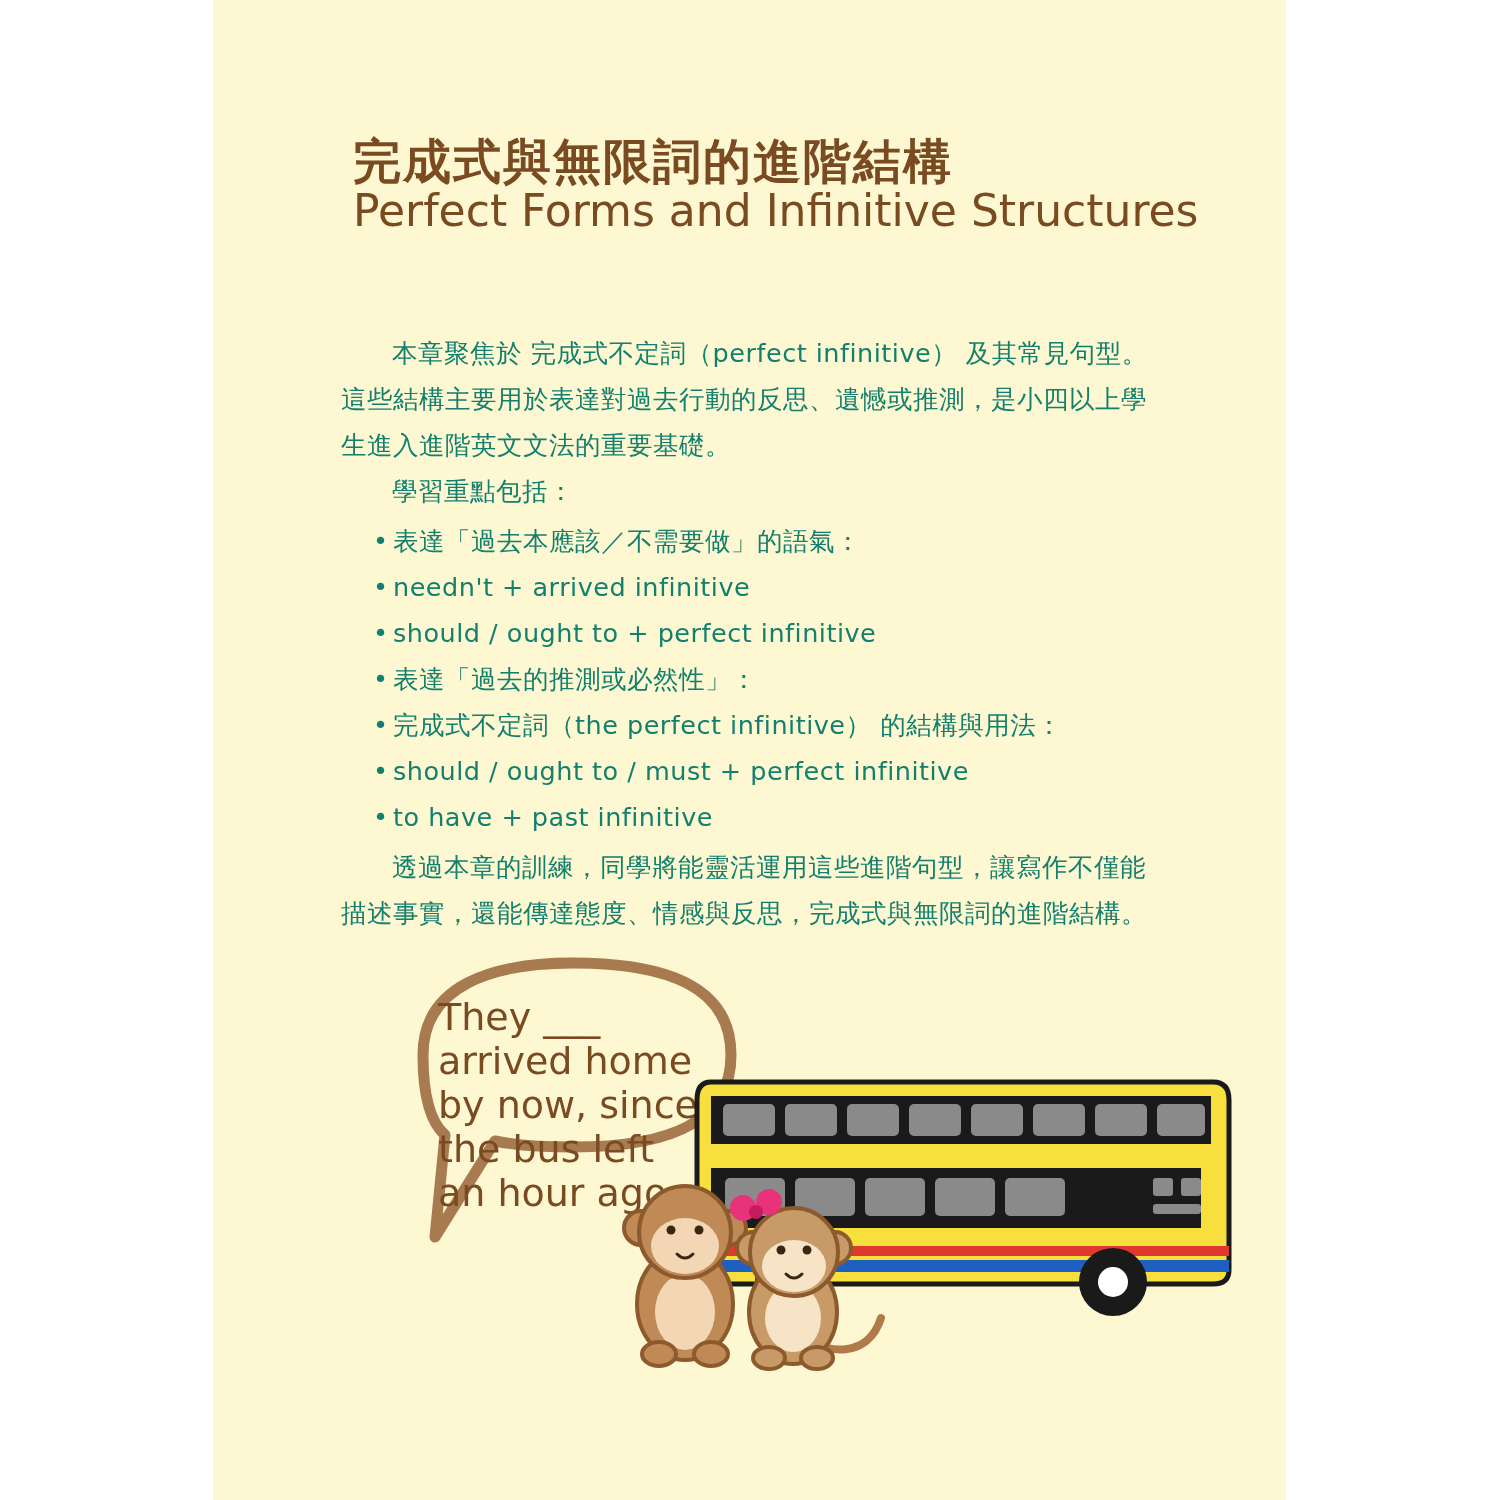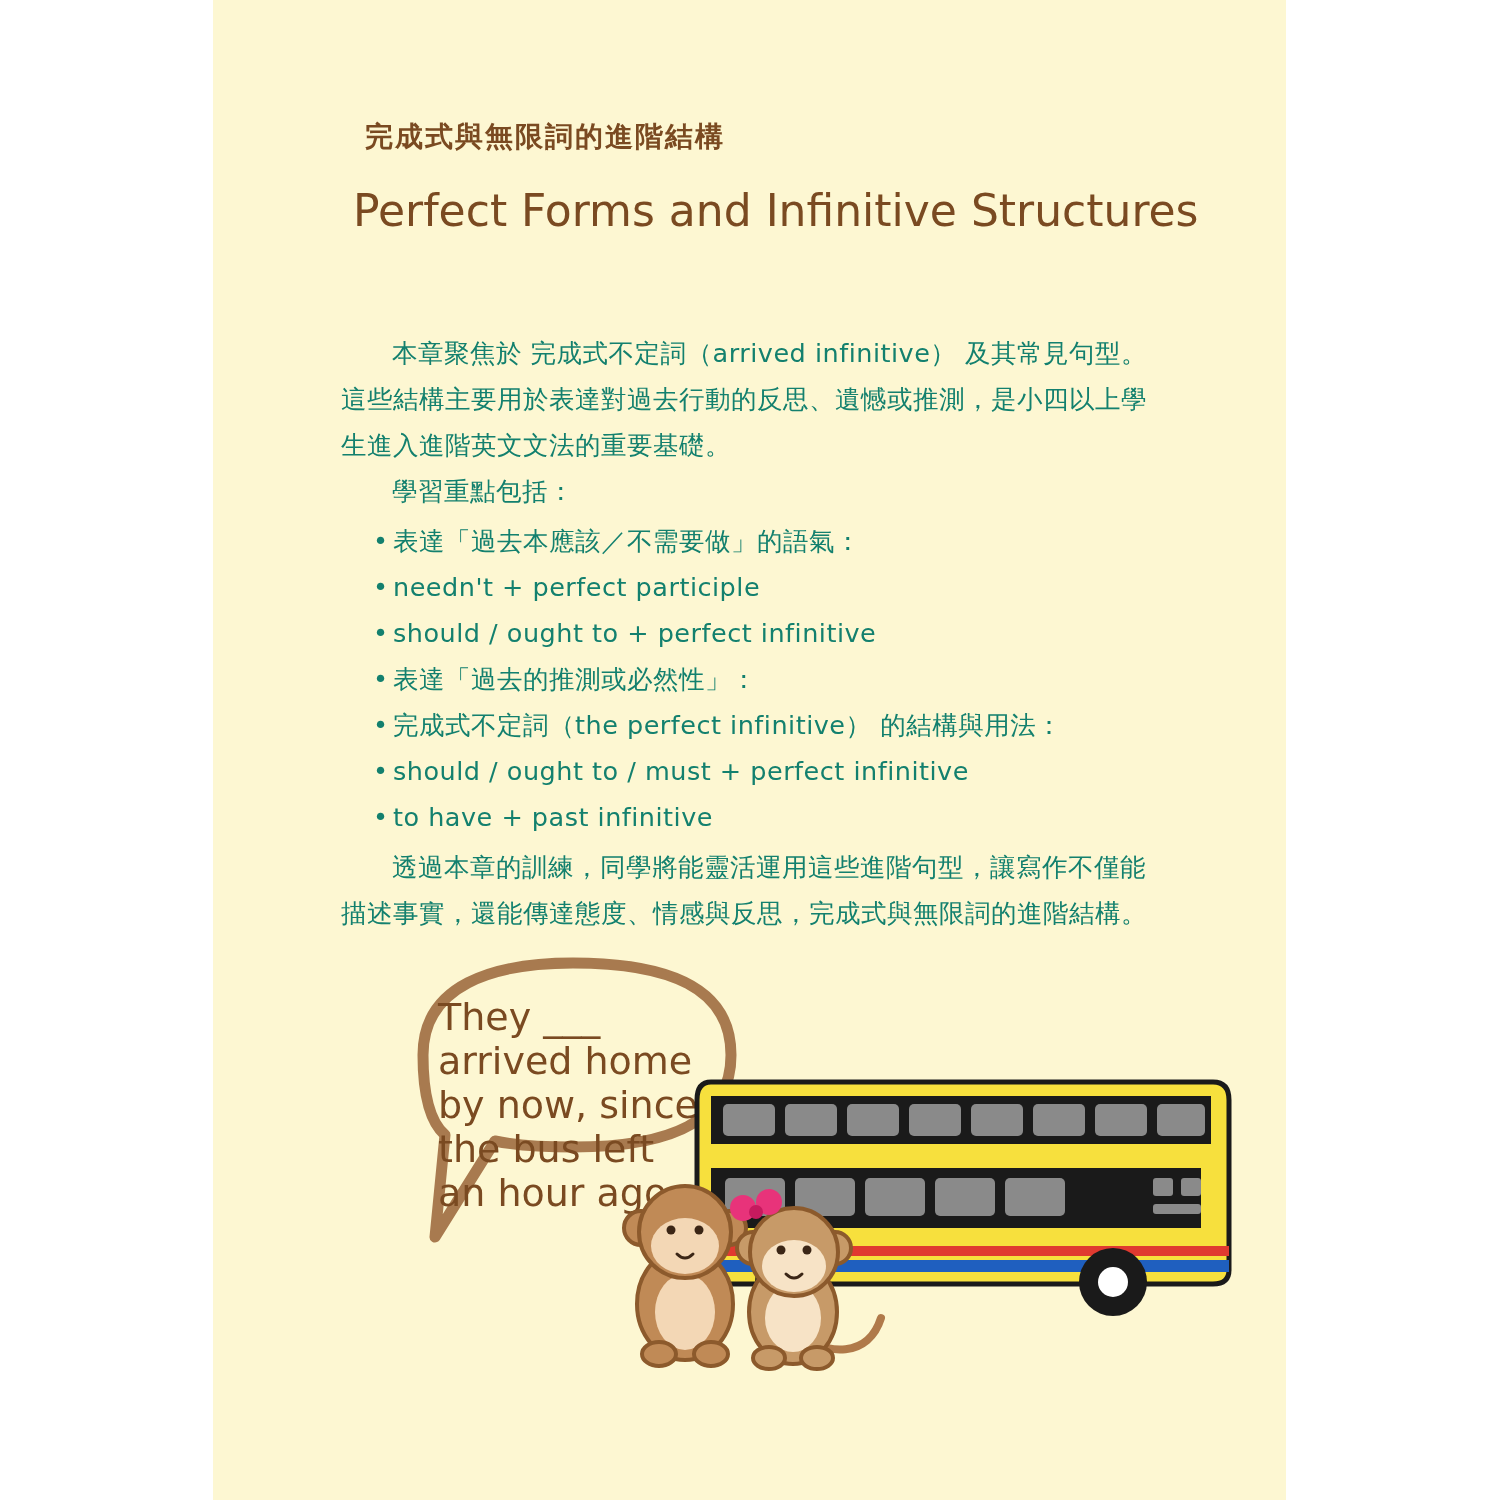--- a/index.html
+++ b/index.html
@@ -18,27 +18,26 @@
     left: 213px;
     top: 0px;
     width: 1073px;
     height: 1500px;
     background: #fdf7d2;
     overflow: hidden;
   }
   .title-zh {
     position: absolute;
     left: 140px;
-    top: 118px;
-    font-size: 28px;
+    top: 130px;
+    font-size: 48px;
     font-weight: bold;
     color: #7a4a21;
     letter-spacing: 2px;
     white-space: nowrap;
-    margin-left: 12px;
   }
   .title-en {
     position: absolute;
     left: 140px;
     top: 185px;
     font-size: 44px;
     color: #7a4a21;
     white-space: nowrap;
   }
   .body-block {
@@ -117,25 +116,25 @@
 </style>
 </head>
 <body>
 
 <div id="page">
 
   <div class="title-zh">完成式與無限詞的進階結構</div>
   <div class="title-en">Perfect Forms and Infinitive Structures</div>
 
   <div class="body-block">
-    <p class="para">本章聚焦於 完成式不定詞（arrived infinitive） 及其常見句型。這些結構主要用於表達對過去行動的反思、遺憾或推測，是小四以上學生進入進階英文文法的重要基礎。</p>
+    <p class="para">本章聚焦於 完成式不定詞（perfect infinitive） 及其常見句型。這些結構主要用於表達對過去行動的反思、遺憾或推測，是小四以上學生進入進階英文文法的重要基礎。</p>
     <p class="lead">學習重點包括：</p>
     <ul class="bullets">
       <li>表達「過去本應該／不需要做」的語氣：</li>
-      <li>needn't + perfect participle</li>
+      <li>needn't + arrived infinitive</li>
       <li>should / ought to + perfect infinitive</li>
       <li>表達「過去的推測或必然性」：</li>
       <li>完成式不定詞（the perfect infinitive） 的結構與用法：</li>
       <li>should / ought to / must + perfect infinitive</li>
       <li>to have + past infinitive</li>
     </ul>
     <p class="closing">透過本章的訓練，同學將能靈活運用這些進階句型，讓寫作不僅能描述事實，還能傳達態度、情感與反思，完成式與無限詞的進階結構。</p>
   </div>
 
   <div id="bubble-wrap">

